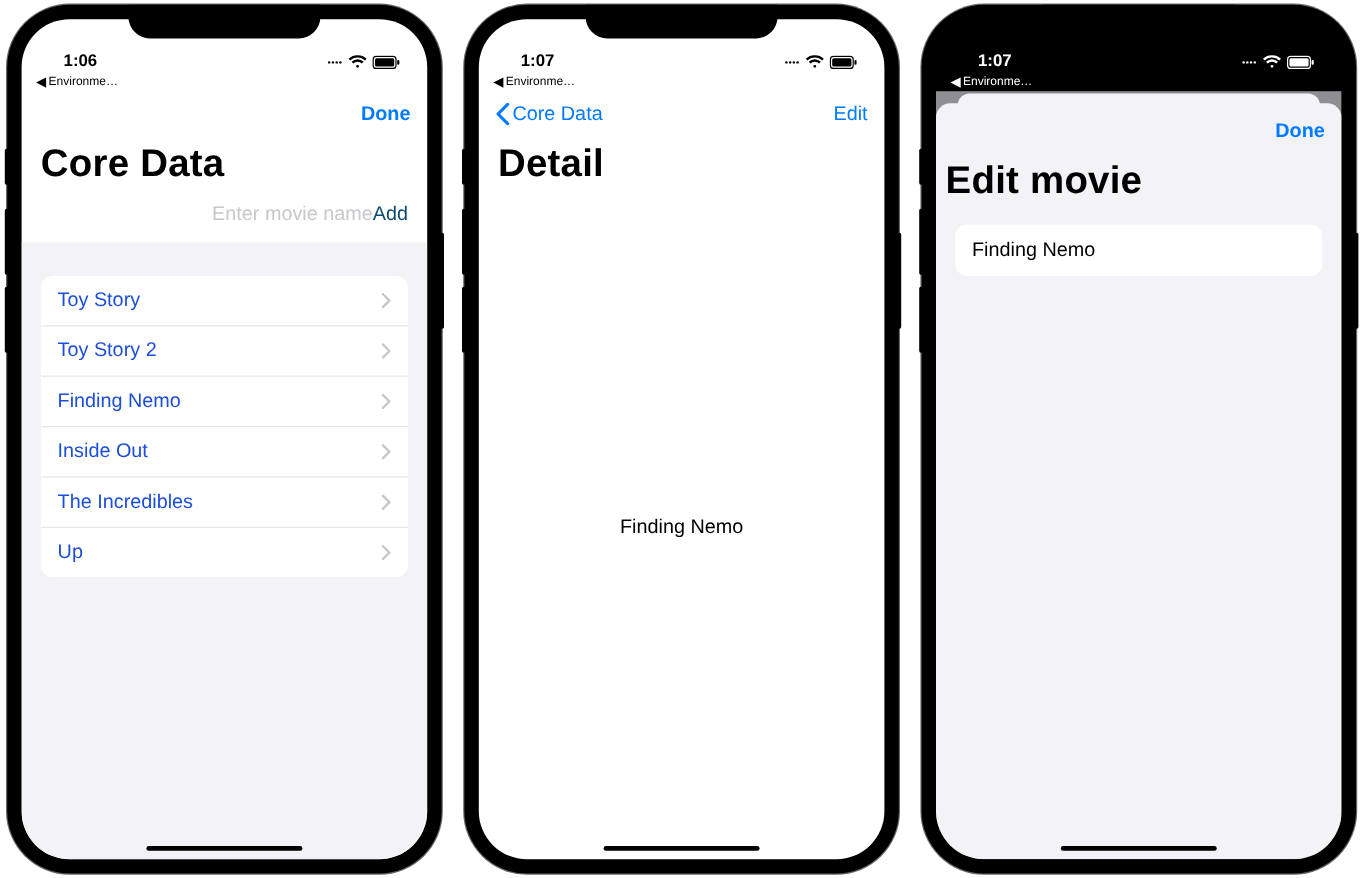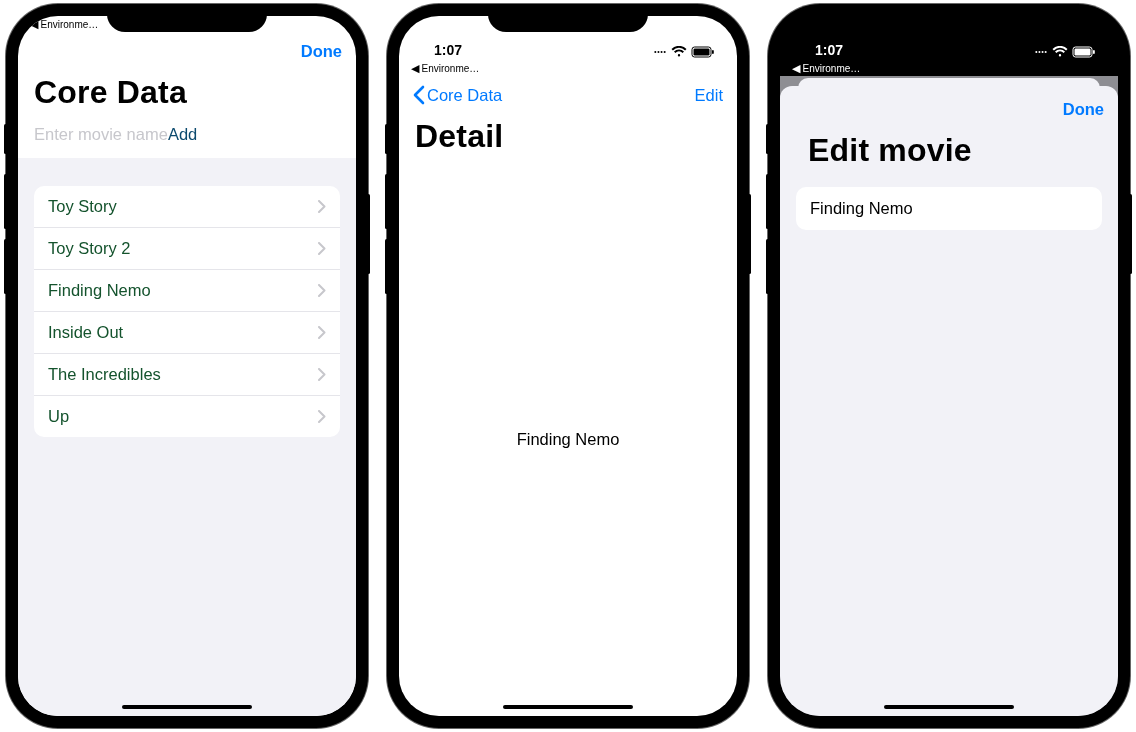--- a/index.html
+++ b/index.html
@@ -75,21 +75,21 @@
     .nav-left { display: flex; align-items: center; gap: 2px; cursor: pointer; }
     .nav-right { cursor: pointer; }
     .large-title {
       font-size: 32px;
       font-weight: 700;
       padding: 4px 16px 8px 16px;
       letter-spacing: 0.2px;
     }
     .input-row {
       display: flex;
-      justify-content: flex-start;
+      justify-content: flex-end;
       align-items: center;
       padding: 6px 16px 14px 16px;
     }
     .input-placeholder {
       color: #c7c7cc;
       font-size: 16.5px;
     }
     .add-link {
       color: #0c4a6e;
       font-size: 16.5px;
@@ -104,21 +104,21 @@
       background: #fff;
       border-radius: 10px;
       overflow: hidden;
     }
     .list-row {
       display: flex;
       justify-content: space-between;
       align-items: center;
       padding: 11px 14px;
       font-size: 16.5px;
-      color: #14532d;
+      color: #1d4ed8;
     }
     .list-row + .list-row { border-top: 0.5px solid #e5e5ea; }
     .chevron { color: #c7c7cc; }
     .home-indicator {
       position: absolute;
       bottom: 7px;
       left: 50%;
       transform: translateX(-50%);
       width: 130px;
       height: 4.5px;
@@ -157,21 +157,21 @@
       left: 0;
       right: 0;
       bottom: 0;
       background: #f2f2f7;
       border-top-left-radius: 12px;
       border-top-right-radius: 12px;
       display: flex;
       flex-direction: column;
     }
     .sheet .nav-bar { height: 46px; }
-    .sheet .large-title { padding: 0 16px 10px 28px; }
+    .sheet .large-title { padding: 0 16px 10px 8px; }
     .sheet-field {
       margin: 8px 16px 0 16px;
       background: #fff;
       border-radius: 10px;
       padding: 12px 14px;
       font-size: 16.5px;
     }
     .status-white { color: #fff; }
     svg { display: block; }
     .side-btn { position: absolute; background: #000; border-radius: 2px; }
@@ -183,20 +183,45 @@
 </head>
 <body>
 
 <div class="phone">
   <div class="side-btn sb-left1"></div>
   <div class="side-btn sb-left2"></div>
   <div class="side-btn sb-left3"></div>
   <div class="side-btn sb-right"></div>
   <div class="notch"></div>
   <div class="screen">
+    <div class="status-bar">
+      <div class="status-time">1:06</div>
+      <div class="status-right">
+        <span>
+          <svg width="14" height="10" viewBox="0 0 18 10">
+              <circle cx="3" cy="5" r="1.3" fill="#000"></circle>
+              <circle cx="7" cy="5" r="1.3" fill="#000"></circle>
+              <circle cx="11" cy="5" r="1.3" fill="#000"></circle>
+              <circle cx="15" cy="5" r="1.3" fill="#000"></circle>
+            </svg>
+        </span>
+        <span>
+          <svg width="16" height="12" viewBox="0 0 16 12">
+              <path d="M8 10.5a1.2 1.2 0 100-2.4 1.2 1.2 0 000 2.4zM3 5.5a7 7 0 0110 0l-1.4 1.4a5 5 0 00-7.2 0L3 5.5zM.5 3A10.5 10.5 0 0115.5 3l-1.4 1.4a8.5 8.5 0 00-12.2 0L.5 3z" fill="#000"></path>
+            </svg>
+        </span>
+        <span>
+          <svg width="24" height="12" viewBox="0 0 24 12">
+              <rect x="1" y="1" width="19" height="10" rx="2.5" fill="none" stroke="#000" stroke-width="1"></rect>
+              <rect x="2.5" y="2.5" width="16" height="7" rx="1.3" fill="#000"></rect>
+              <rect x="21" y="4" width="1.8" height="4" rx="0.9" fill="#000"></rect>
+            </svg>
+        </span>
+      </div>
+    </div>
     <div class="breadcrumb">
       <span class="bc-caret">◀︎</span>
       <span>Environme…</span>
     </div>
     <div class="nav-bar">
       <div class="nav-left"></div>
       <div class="nav-right">
         <span style="font-weight:600;">Done</span>
       </div>
     </div>

